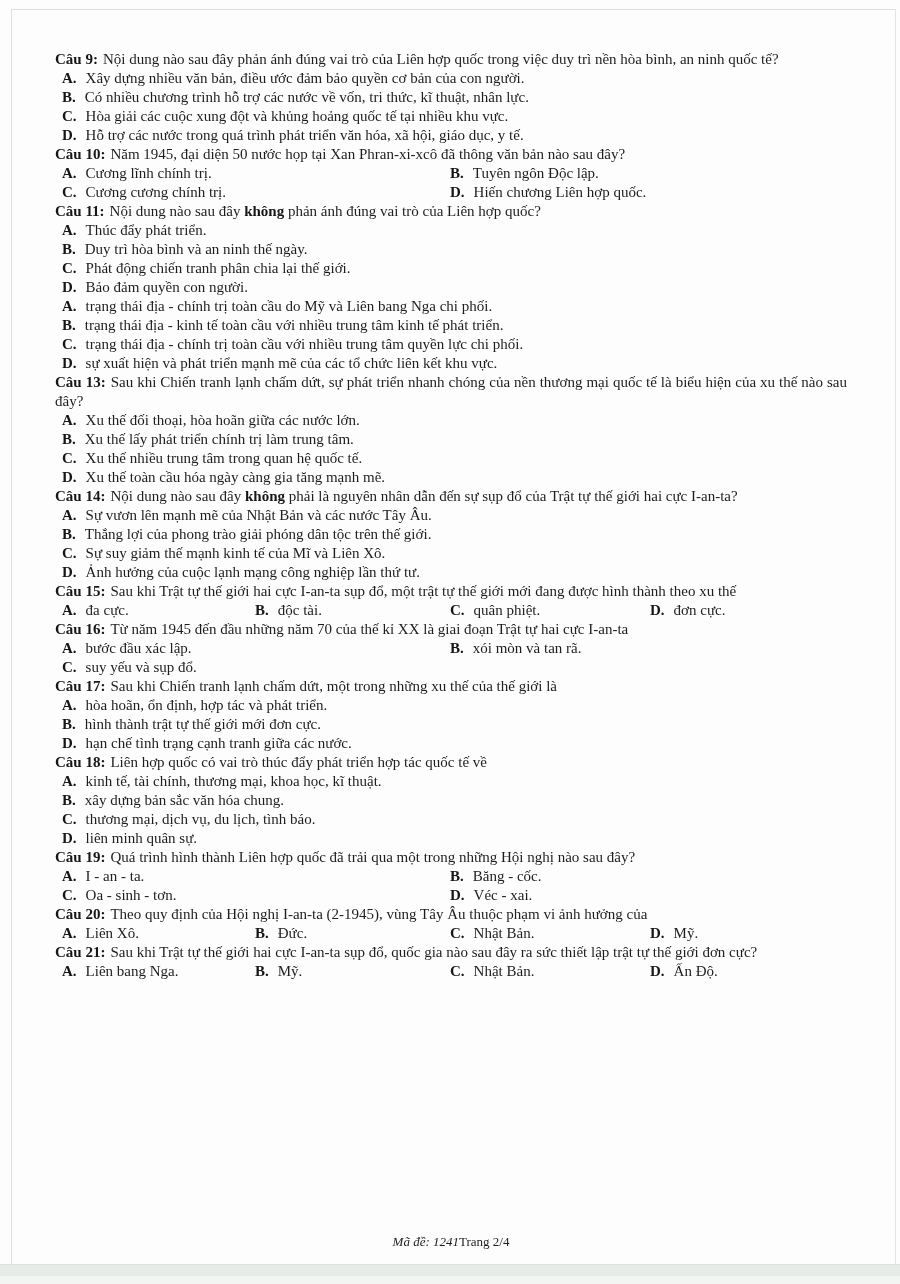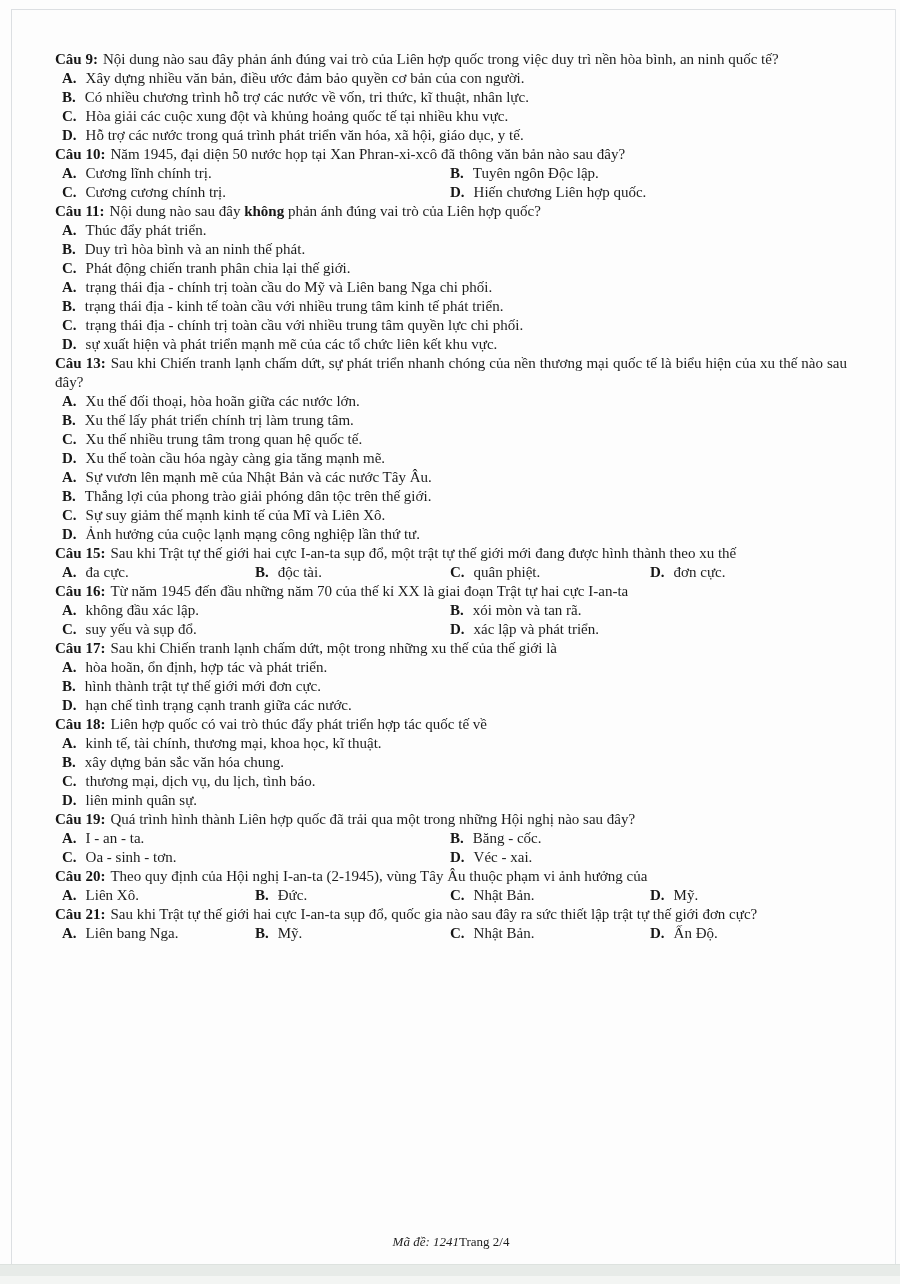--- a/index.html
+++ b/index.html
@@ -65,22 +65,23 @@
       <div class="opt"><b class="ol">B.</b><span>Tuyên ngôn Độc lập.</span></div>
       <div class="opt"><b class="ol">C.</b><span>Cương cương chính trị.</span></div>
       <div class="opt"><b class="ol">D.</b><span>Hiến chương Liên hợp quốc.</span></div>
     </div>
   </div>
 
   <div class="q">
     <p class="qt"><b class="ql">Câu 11:</b><span>Nội dung nào sau đây </span><b>không</b><span> phản ánh đúng vai trò của Liên hợp quốc?</span></p>
     <div class="opts">
       <div class="opt"><b class="ol">A.</b><span>Thúc đẩy phát triển.</span></div>
-      <div class="opt"><b class="ol">B.</b><span>Duy trì hòa bình và an ninh thế phát.</span></div>
+      <div class="opt"><b class="ol">B.</b><span>Duy trì hòa bình và an ninh thế ngày.</span></div>
       <div class="opt"><b class="ol">C.</b><span>Phát động chiến tranh phân chia lại thế giới.</span></div>
+      <div class="opt"><b class="ol">D.</b><span>Bảo đảm quyền con người.</span></div>
     </div>
   </div>
 
   <div class="q">
     <div class="opts">
       <div class="opt"><b class="ol">A.</b><span>trạng thái địa - chính trị toàn cầu do Mỹ và Liên bang Nga chi phối.</span></div>
       <div class="opt"><b class="ol">B.</b><span>trạng thái địa - kinh tế toàn cầu với nhiều trung tâm kinh tế phát triển.</span></div>
       <div class="opt"><b class="ol">C.</b><span>trạng thái địa - chính trị toàn cầu với nhiều trung tâm quyền lực chi phối.</span></div>
       <div class="opt"><b class="ol">D.</b><span>sự xuất hiện và phát triển mạnh mẽ của các tổ chức liên kết khu vực.</span></div>
     </div>
@@ -90,20 +91,21 @@
     <p class="qt"><b class="ql">Câu 13:</b><span>Sau khi Chiến tranh lạnh chấm dứt, sự phát triển nhanh chóng của nền thương mại quốc tế là biểu hiện của xu thế nào sau đây?</span><b></b><span></span></p>
     <div class="opts">
       <div class="opt"><b class="ol">A.</b><span>Xu thế đối thoại, hòa hoãn giữa các nước lớn.</span></div>
       <div class="opt"><b class="ol">B.</b><span>Xu thế lấy phát triển chính trị làm trung tâm.</span></div>
       <div class="opt"><b class="ol">C.</b><span>Xu thế nhiều trung tâm trong quan hệ quốc tế.</span></div>
       <div class="opt"><b class="ol">D.</b><span>Xu thế toàn cầu hóa ngày càng gia tăng mạnh mẽ.</span></div>
     </div>
   </div>
 
   <div class="q">
+    <p class="qt"><b class="ql">Câu 14:</b><span>Nội dung nào sau đây </span><b>không</b><span> phải là nguyên nhân dẫn đến sự sụp đổ của Trật tự thế giới hai cực I-an-ta?</span></p>
     <div class="opts">
       <div class="opt"><b class="ol">A.</b><span>Sự vươn lên mạnh mẽ của Nhật Bản và các nước Tây Âu.</span></div>
       <div class="opt"><b class="ol">B.</b><span>Thắng lợi của phong trào giải phóng dân tộc trên thế giới.</span></div>
       <div class="opt"><b class="ol">C.</b><span>Sự suy giảm thế mạnh kinh tế của Mĩ và Liên Xô.</span></div>
       <div class="opt"><b class="ol">D.</b><span>Ảnh hưởng của cuộc lạnh mạng công nghiệp lần thứ tư.</span></div>
     </div>
   </div>
 
   <div class="q">
     <p class="qt"><b class="ql">Câu 15:</b><span>Sau khi Trật tự thế giới hai cực I-an-ta sụp đổ, một trật tự thế giới mới đang được hình thành theo xu thế</span><b></b><span></span></p>
@@ -111,24 +113,23 @@
       <div class="opt"><b class="ol">A.</b><span>đa cực.</span></div>
       <div class="opt"><b class="ol">B.</b><span>độc tài.</span></div>
       <div class="opt"><b class="ol">C.</b><span>quân phiệt.</span></div>
       <div class="opt"><b class="ol">D.</b><span>đơn cực.</span></div>
     </div>
   </div>
 
   <div class="q">
     <p class="qt"><b class="ql">Câu 16:</b><span>Từ năm 1945 đến đầu những năm 70 của thế kỉ XX là giai đoạn Trật tự hai cực I-an-ta</span><b></b><span></span></p>
     <div class="opts cols2">
-      <div class="opt"><b class="ol">A.</b><span>không đầu xác lập.</span></div>
+      <div class="opt"><b class="ol">A.</b><span>bước đầu xác lập.</span></div>
       <div class="opt"><b class="ol">B.</b><span>xói mòn và tan rã.</span></div>
       <div class="opt"><b class="ol">C.</b><span>suy yếu và sụp đổ.</span></div>
-      <div class="opt"><b class="ol">D.</b><span>xác lập và phát triển.</span></div>
     </div>
   </div>
 
   <div class="q">
     <p class="qt"><b class="ql">Câu 17:</b><span>Sau khi Chiến tranh lạnh chấm dứt, một trong những xu thế của thế giới là</span><b></b><span></span></p>
     <div class="opts">
       <div class="opt"><b class="ol">A.</b><span>hòa hoãn, ổn định, hợp tác và phát triển.</span></div>
       <div class="opt"><b class="ol">B.</b><span>hình thành trật tự thế giới mới đơn cực.</span></div>
       <div class="opt"><b class="ol">D.</b><span>hạn chế tình trạng cạnh tranh giữa các nước.</span></div>
     </div>

